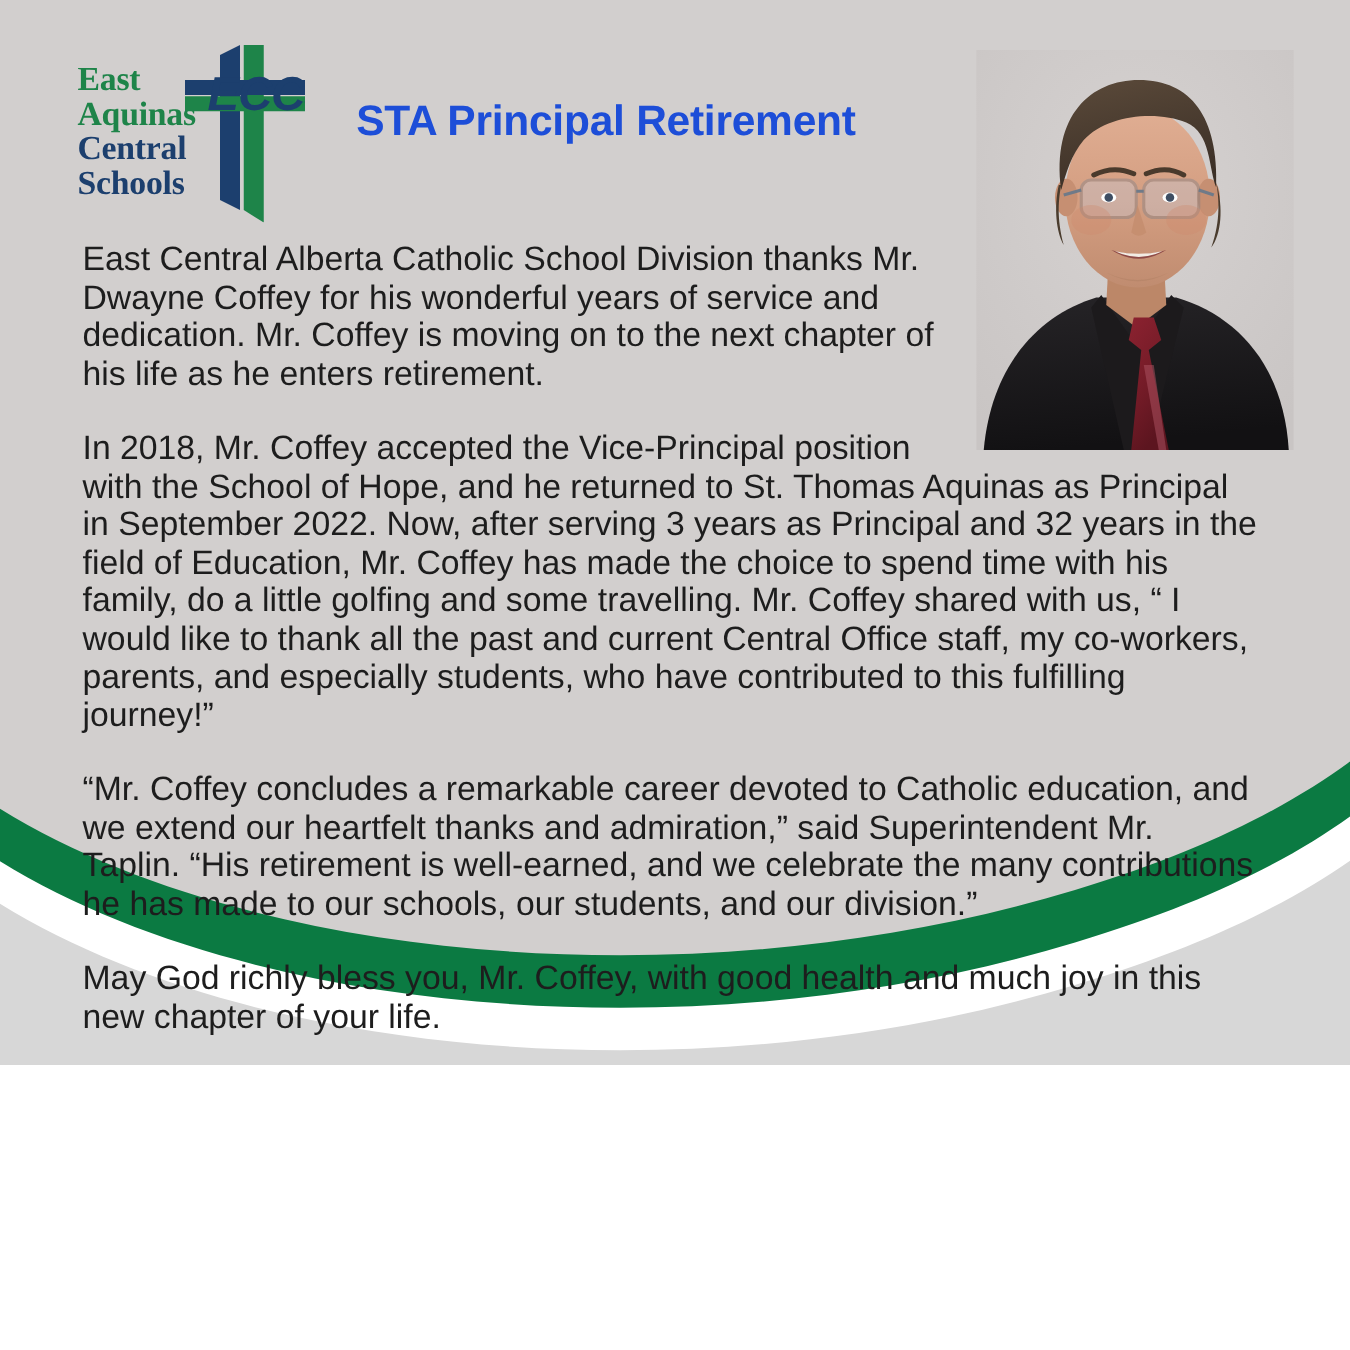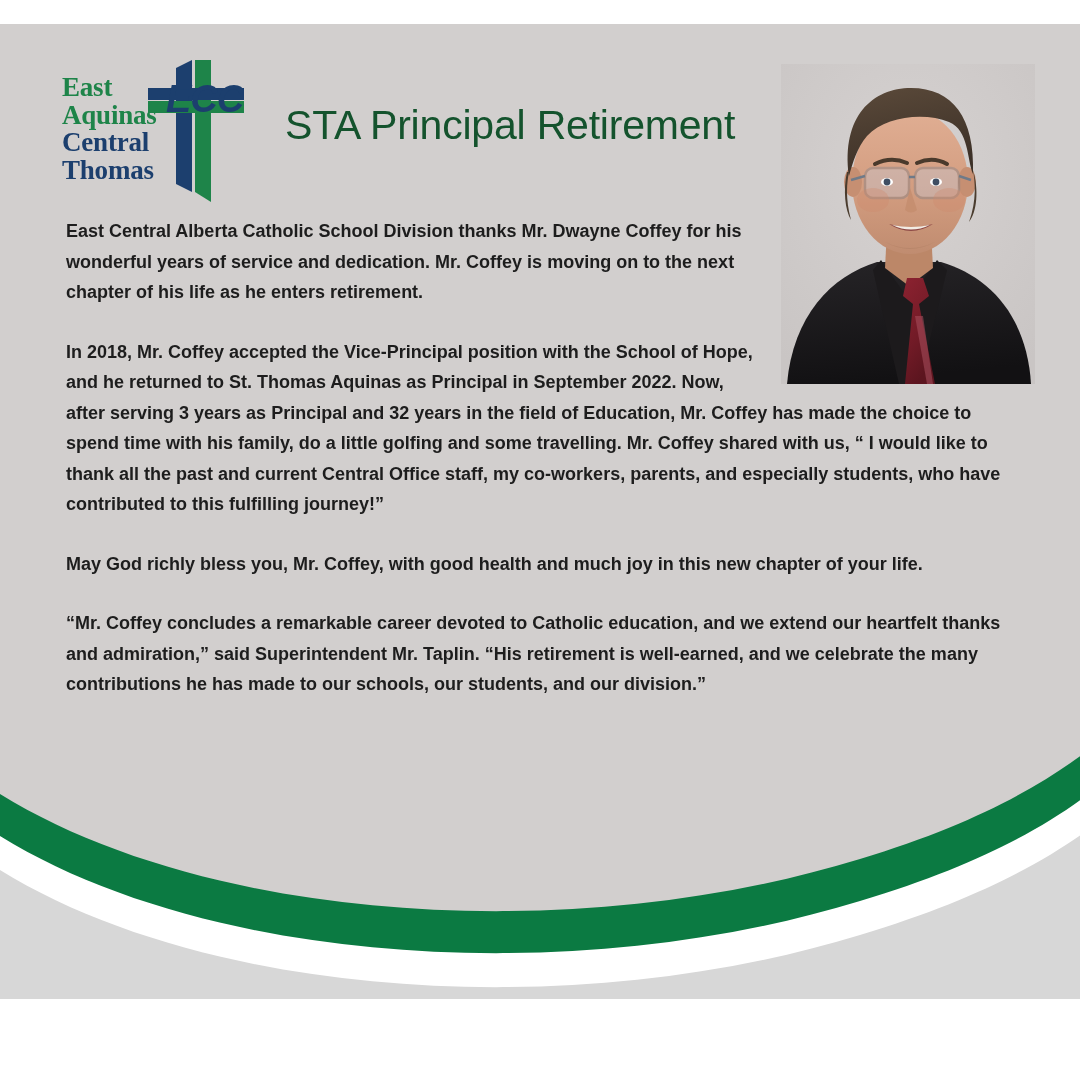--- a/index.html
+++ b/index.html
@@ -4,25 +4,24 @@
 <title>STA Principal Retirement</title>
 <style>
   html, body {
     margin: 0;
     padding: 0;
     background: #ffffff;
   }
   #poster {
     position: relative;
     width: 1080px;
-    height: 975px;
+    height: 852px;
     overflow: hidden;
     background: #d2cfce;
     font-family: "Liberation Sans", sans-serif;
-    margin-top: 24px;
     -webkit-font-smoothing: antialiased;
   }
 
   
   .bottom-art {
     position: absolute;
     left: 0;
     bottom: 0;
     width: 1080px;
     height: 280px;
@@ -67,23 +66,23 @@
     top: -6px;
     width: 96px;
     height: 142px;
   }
 
   .poster-title {
     position: absolute;
     left: 285px;
     top: 78px;
     width: 500px;
-    font-size: 41px;
-    color: #14532d;
-    font-weight: 400;
+    font-size: 34px;
+    color: #1d4ed8;
+    font-weight: 700;
     letter-spacing: -0.2px;
     white-space: nowrap;
   }
 
   
   .portrait {
     position: absolute;
     left: 781px;
     top: 40px;
     width: 254px;
@@ -94,24 +93,23 @@
   }
   .portrait svg { display: block; }
 
   
   .body-copy {
     position: absolute;
     left: 66px;
     top: 192px;
     width: 940px;
     z-index: 2;
-    font-size: 18px;
+    font-size: 27px;
     line-height: 30.5px;
     color: #1d1d1d;
-    font-weight: bold;
   }
   .float-shape {
     float: right;
     width: 250px;
     height: 175px;
     shape-outside: inset(0);
   }
   .body-copy p {
     margin: 0 0 29px 0;
   }
@@ -131,21 +129,21 @@
     <path d="M -20,62 C 180,200 560,232 860,140 C 980,104 1050,62 1100,22 L 1100,66 C 1050,106 980,146 860,182 C 560,274 180,242 -20,104 Z" fill="#0b7a42"></path>
   </svg>
 
   <div class="header">
 
     <div class="logo">
       <div class="logo-words">
         <span class="l-green">East</span>
         <span class="l-green">Aquinas</span>
         <span class="l-navy">Central</span>
-        <span class="l-navy">Thomas</span>
+        <span class="l-navy">Schools</span>
       </div>
 
       <svg class="logo-mark" viewBox="0 0 96 142" xmlns="http://www.w3.org/2000/svg">
 
         <path d="M 28,8 L 44,0 L 44,132 L 28,124 Z" fill="#1c3f6e"></path>
 
         <path d="M 47,0 L 63,0 L 63,142 L 47,132 Z" fill="#1e8449"></path>
 
         <path d="M 0,28 L 96,28 L 96,40 L 0,40 Z" fill="#1c3f6e"></path>
 
@@ -237,17 +235,17 @@
 
         <path d="M 104,178 q 25,14 50,0 q -25,12 -50,0 Z" fill="#b07f63" opacity="0.5"></path>
       </g>
     </svg>
   </div>
 
   <div class="body-copy">
     <div class="float-shape"></div>
     <p>East Central Alberta Catholic School Division thanks Mr. Dwayne Coffey for his wonderful years of service and dedication. Mr. Coffey is moving on to the next chapter of his life as he enters retirement.</p>
     <p>In 2018, Mr. Coffey accepted the Vice-Principal position with the School of Hope, and he returned to St. Thomas Aquinas as Principal in September 2022. Now, after serving  3 years as Principal and 32 years in the field of Education, Mr. Coffey has made the choice to spend time with his family, do a little golfing and some travelling. Mr. Coffey shared with us, “ I would like to thank all the past and current Central Office staff, my co-workers, parents, and especially students, who have contributed to this fulfilling journey!”</p>
+    <p>“Mr. Coffey concludes a remarkable career devoted to Catholic education, and we extend our heartfelt thanks and admiration,” said Superintendent Mr. Taplin. “His retirement is well-earned, and we celebrate the many contributions he has made to our schools, our students, and our division.”</p>
     <p>May God richly bless you, Mr. Coffey, with good health and much joy in this new chapter of your life.</p>
-    <p>“Mr. Coffey concludes a remarkable career devoted to Catholic education, and we extend our heartfelt thanks and admiration,” said Superintendent Mr. Taplin. “His retirement is well-earned, and we celebrate the many contributions he has made to our schools, our students, and our division.”</p>
   </div>
 
 </div>
 
 </body></html>

